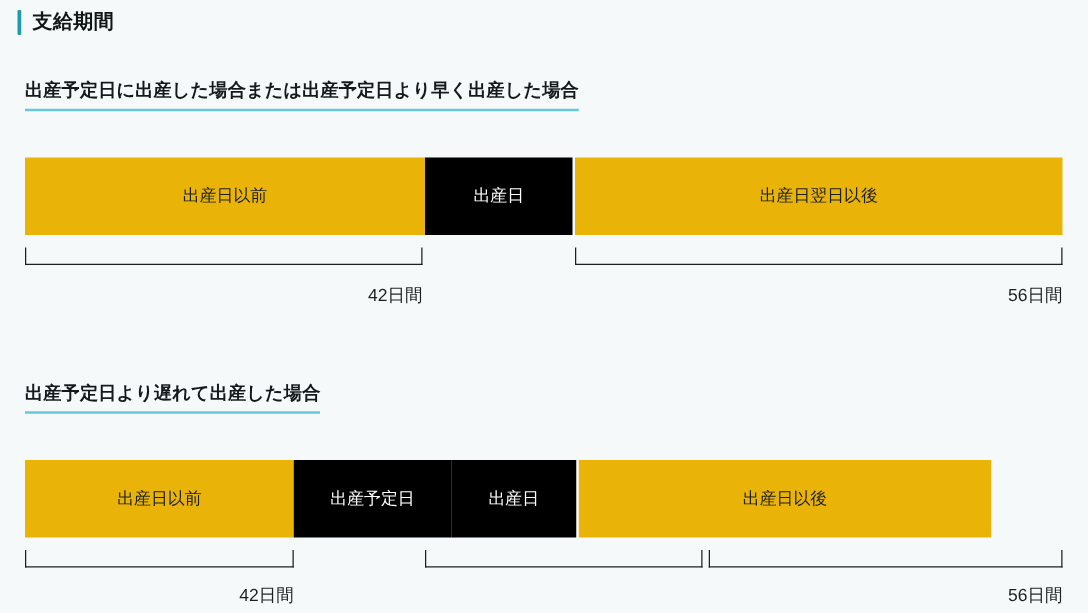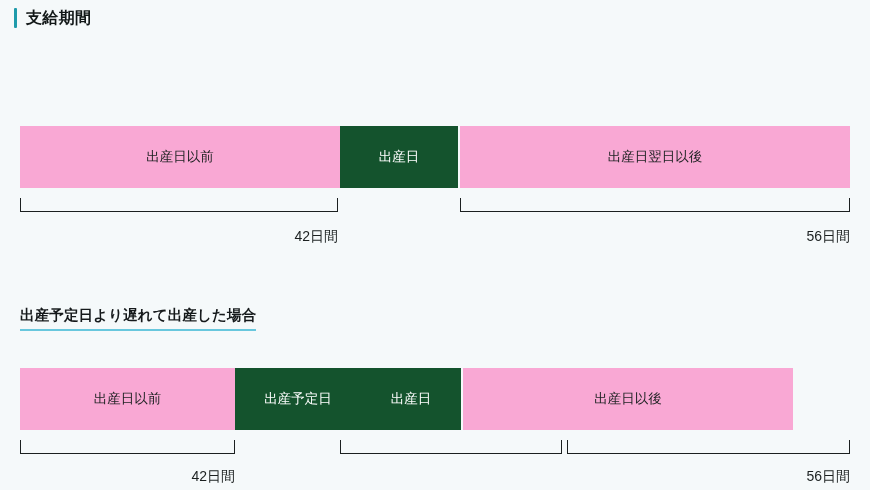--- a/index.html
+++ b/index.html
@@ -49,22 +49,22 @@
   .bar1{left:20px;top:126px;width:830px;}
   .bar2{left:20px;top:368px;width:830px;}
 
   .seg{
     display:flex;align-items:center;justify-content:center;
     text-align:center;
     font-size:13.5px;
     line-height:1.35;
     box-sizing:border-box;
   }
-  .seg.light{background:#f9a8d4;color:#1b2020;font-weight:400;}
-  .seg.dark{background:#14532d;color:#ffffff;font-weight:400;}
+  .seg.light{background:#eab308;color:#1b2020;font-weight:400;}
+  .seg.dark{background:#000000;color:#ffffff;font-weight:400;}
   .seg.gap{background:transparent;}
 
   
   .bracket{
     position:absolute;
     height:14px;
     border-left:1.6px solid #1b2020;
     border-right:1.6px solid #1b2020;
     border-bottom:1.6px solid #1b2020;
     box-sizing:border-box;
@@ -80,20 +80,21 @@
 </head>
 <body>
 
 <div class="page">
 
   <div class="page-title">
     <span class="title-accent"></span>
     <span class="title-text">支給期間</span>
   </div>
 
+  <div class="section-heading sh1">出産予定日に出産した場合または出産予定日より早く出産した場合</div>
 
   <div class="bar bar1">
     <div class="seg light" style="width:320px">出産日以前</div>
     <div class="seg dark" style="width:118px">出産日</div>
     <div class="seg gap" style="width:2px"></div>
     <div class="seg light" style="width:390px">出産日翌日以後</div>
   </div>
 
   <div class="bracket" style="left:20px;top:198px;width:318px;"></div>
   <div class="bracket-label" style="left:20px;top:228px;width:318px;">42日間</div>

